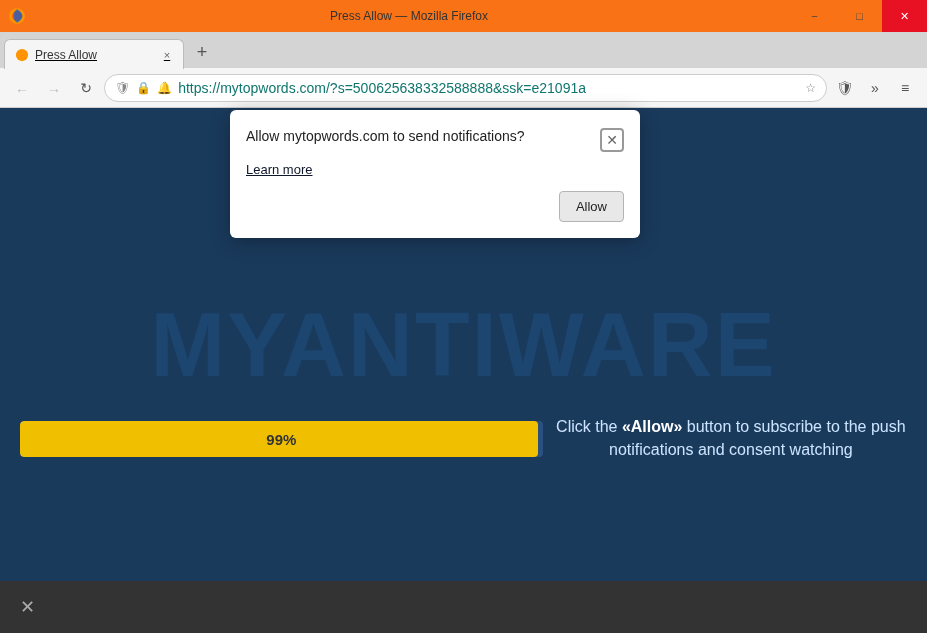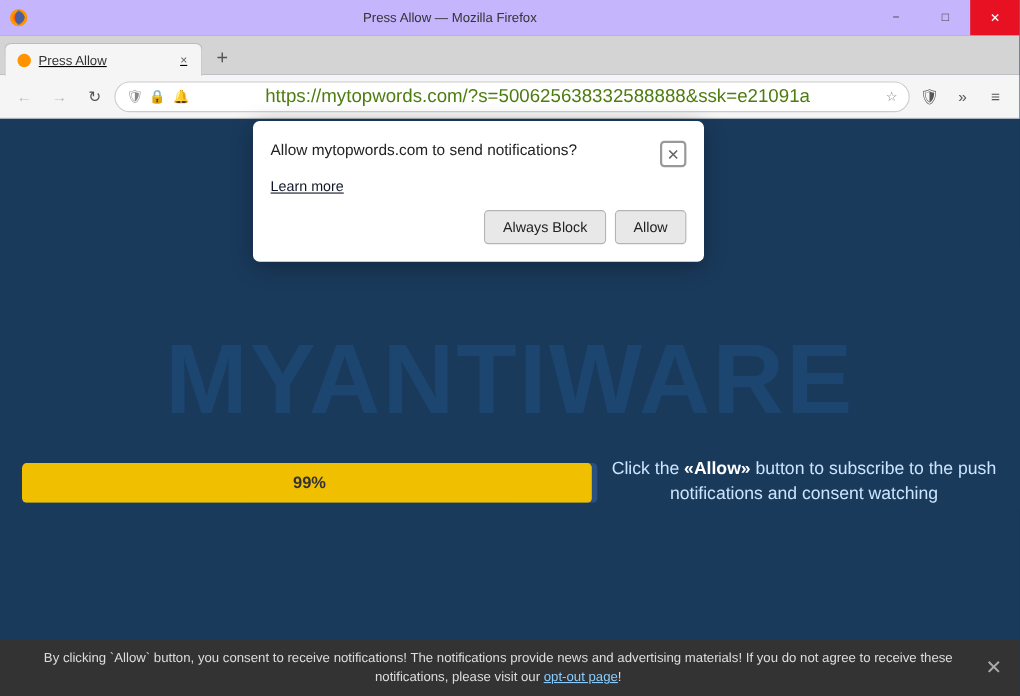--- a/index.html
+++ b/index.html
@@ -1,21 +1,21 @@
 <!DOCTYPE html>
 <html><head>
   <meta charset="utf-8">
   <style>
     * { margin: 0; padding: 0; box-sizing: border-box; }
     body { width: 927px; height: 633px; overflow: hidden; font-family: 'Segoe UI', Arial, sans-serif; background: #1a3a5c; }
 
     
     .titlebar {
       height: 32px;
-      background: #c4b5fd;
+      background: #f97316;
       display: flex;
       align-items: center;
       justify-content: space-between;
       padding: 0 0 0 0;
       user-select: none;
     }
     .titlebar-left {
       display: flex;
       align-items: center;
       padding-left: 8px;
@@ -125,26 +125,25 @@
       border-radius: 14px;
       display: flex;
       align-items: center;
       padding: 0 10px;
       gap: 6px;
       font-size: 13px;
       color: #333;
     }
     .address-bar-url {
       flex: 1;
-      font-size: 17px;
-      color: #4d7c0f;
+      font-size: 14px;
+      color: #0f766e;
       white-space: nowrap;
       overflow: hidden;
       text-overflow: ellipsis;
-      text-align: center;
     }
     .address-icon {
       font-size: 12px;
       color: #888;
     }
     .nav-right-icons {
       display: flex; align-items: center; gap: 2px;
     }
 
     
@@ -398,23 +397,19 @@
   </div>
 </div>
 
 <div class="notification-popup">
   <div class="popup-header">
     <span class="popup-title">Allow mytopwords.com to send notifications?</span>
     <div class="popup-close-btn">✕</div>
   </div>
   <a class="popup-learn-more">Learn more</a>
   <div class="popup-buttons">
-    <button class="popup-btn">Always Block</button>
     <button class="popup-btn allow">Allow</button>
   </div>
 </div>
 
 <div class="bottom-banner">
-  <div class="bottom-banner-text">
-    <span>By clicking `Allow` button, you consent to receive notifications! The notifications provide news and advertising materials! If you do not agree to receive these notifications, please visit our </span><span class="opt-out">opt-out page</span><span>!</span>
-  </div>
   <span class="bottom-banner-close">✕</span>
 </div>
 
 </body></html>

